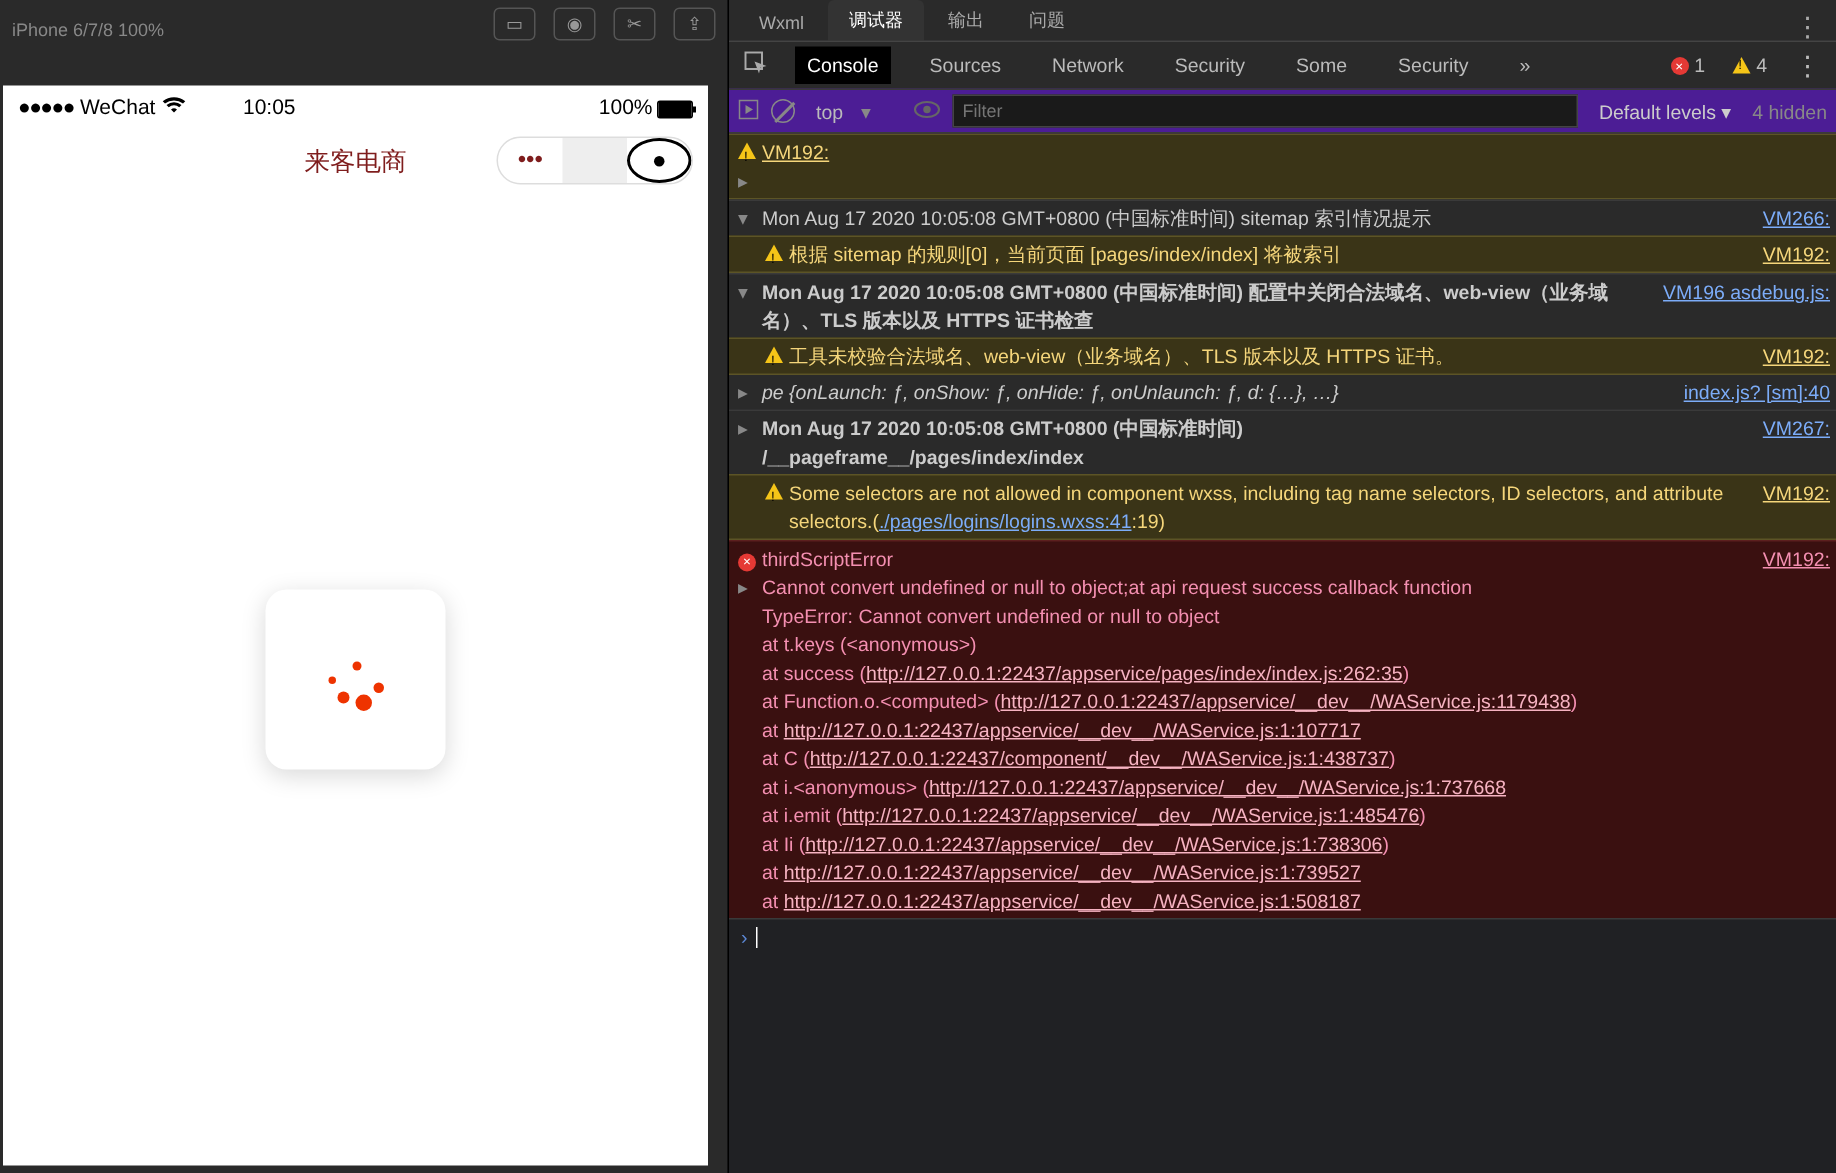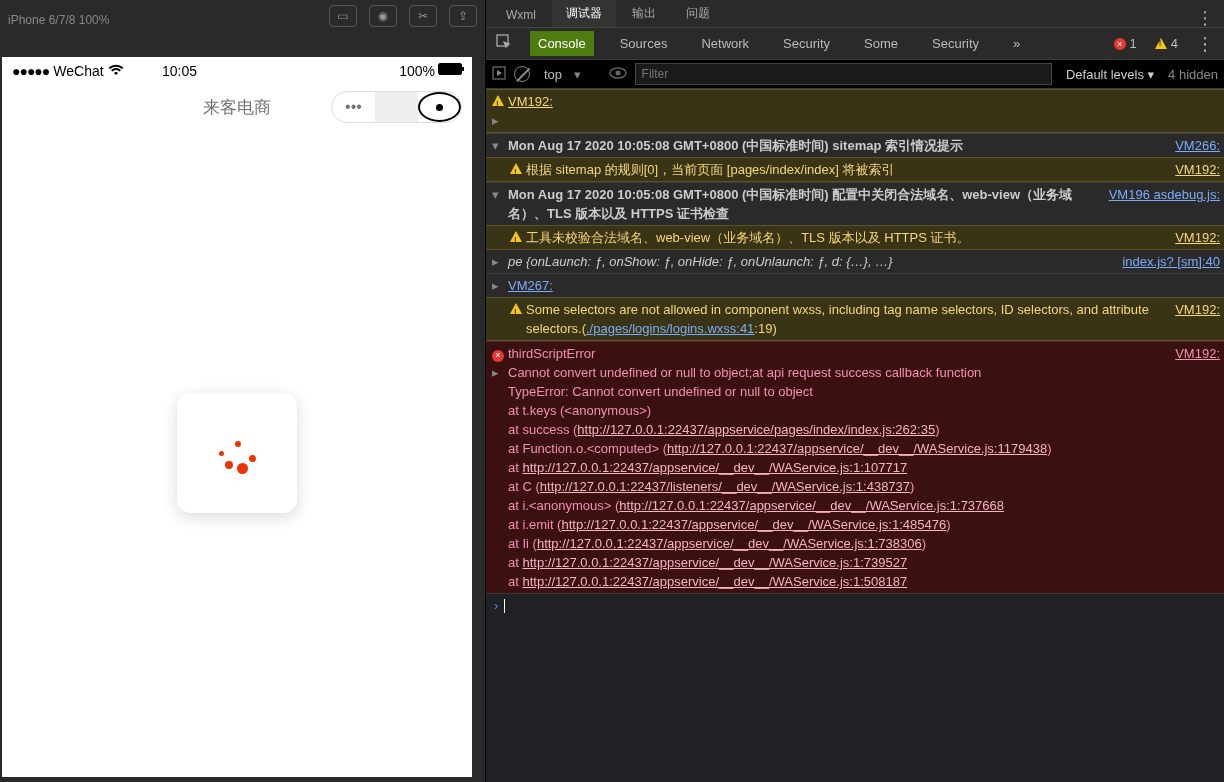--- a/index.html
+++ b/index.html
@@ -9,53 +9,53 @@
   .toolbar-top{height:27px;display:flex;align-items:flex-end;color:#888;padding:0 8px}
   .toolbar-top .device{flex:1;font-size:12px}
   .toolbar-top .icons{display:flex;gap:12px}
   .toolbar-top .ic{width:28px;height:22px;border:1px solid #555;border-radius:4px;display:flex;align-items:center;justify-content:center;color:#999;font-size:12px}
   .simwrap{flex:1;padding:30px 2px 0 2px}
   .simulator{width:470px;height:720px;background:#fff;border-radius:0;overflow:hidden;display:flex;flex-direction:column}
   .statusbar{height:28px;display:flex;align-items:center;padding:0 10px;color:#000;font-size:14px}
   .sb-left{flex:1;display:flex;align-items:center;gap:4px}
   .dots{letter-spacing:-1px}
   .sb-time{flex:1;text-align:left}
-  .sb-right{flex:1;text-align:right;display:flex;justify-content:flex-end;align-items:flex-start;gap:3px}
+  .sb-right{flex:1;text-align:right;display:flex;justify-content:flex-end;align-items:flex-end;gap:3px}
   .batt{width:24px;height:12px;border:1px solid #000;border-radius:2px;position:relative}
   .batt::after{content:"";position:absolute;right:-3px;top:3px;width:2px;height:4px;background:#000}
   .batt i{display:block;width:100%;height:100%;background:#000}
-  .navbar{height:44px;display:flex;align-items:center;justify-content:center;position:relative;color:#737373;font-size:17px}
+  .navbar{height:44px;display:flex;align-items:center;justify-content:center;position:relative;color:#7f1d1d;font-size:17px}
   .capsule{position:absolute;right:10px;top:6px;display:flex;border:1px solid #ddd;border-radius:16px;overflow:hidden}
   .capsule span{width:43px;height:30px;display:flex;align-items:center;justify-content:center;font-size:16px}
   .cap-div{width:1px;background:#eee}
   .target{width:18px;height:18px;border:2px solid #000;border-radius:50%;display:flex;align-items:center;justify-content:center}
   .target::after{content:"";width:7px;height:7px;background:#000;border-radius:50%}
   .simbody{flex:1;display:flex;align-items:center;justify-content:center}
   .loader{width:120px;height:120px;background:#fff;border-radius:14px;box-shadow:0 4px 16px rgba(0,0,0,.15);display:flex;align-items:center;justify-content:center;position:relative}
   .loader .d{position:absolute;border-radius:50%;background:#e30}
   .d1{width:6px;height:6px;left:58px;top:48px}
   .d2{width:5px;height:5px;left:42px;top:58px}
   .d3{width:8px;height:8px;left:48px;top:68px}
   .d4{width:11px;height:11px;left:60px;top:70px}
   .d5{width:7px;height:7px;left:72px;top:62px}
   .right{flex:1;background:#202124;display:flex;flex-direction:column;min-width:0;border-left:1px solid #000}
   .tabrow{height:27px;background:#2a2a2a;display:flex;align-items:flex-end;padding-left:6px;gap:2px;color:#aaa;font-size:12px}
   .tabrow .tab{padding:5px 14px;border-top-left-radius:4px;border-top-right-radius:4px}
   .tabrow .tab.active{background:#333;color:#fff}
   .tabrow .ellips{margin-left:auto;padding:4px 10px;font-size:18px;line-height:10px}
   .row2{height:32px;background:#2a2a2a;display:flex;align-items:center;padding:0 10px;gap:18px;color:#bbb;font-size:13px;border-top:1px solid #444}
   .row2 .sub{padding:5px 8px}
-  .row2 .sub.active{background:#4d7c0f;color:#fff}
+  .row2 .sub.active{background:#000000;color:#fff}
   .row2 .spacer{flex:1}
   .row2 .err{display:flex;align-items:center;gap:4px}
   .circ{width:12px;height:12px;border-radius:50%;display:inline-flex;align-items:center;justify-content:center;font-size:9px;color:#fff}
   .circ.red{background:#e53935}
   .tri{width:0;height:0;border-left:6px solid transparent;border-right:6px solid transparent;border-bottom:11px solid #f5c518;display:inline-block;position:relative}
   .tri::after{content:"!";position:absolute;left:-2px;top:0px;font-size:9px;color:#000}
-  .row3{height:30px;background:#000000;display:flex;align-items:center;padding:0 6px;gap:8px;border-top:1px solid #3a3a3a;border-bottom:1px solid #3a3a3a;color:#aaa}
+  .row3{height:30px;background:#4c1d95;display:flex;align-items:center;padding:0 6px;gap:8px;border-top:1px solid #3a3a3a;border-bottom:1px solid #3a3a3a;color:#aaa}
   .row3 .no{width:16px;height:16px;border:1.5px solid #888;border-radius:50%;position:relative}
   .row3 .no::after{content:"";position:absolute;width:18px;height:1.5px;background:#888;transform:rotate(-45deg);top:7px;left:-1px}
   .row3 .scope{flex:none;padding:2px 80px 2px 6px;color:#bbb}
   .row3 .arrow{margin-left:-76px;color:#888}
   .row3 .eye{color:#666}
   .row3 input{flex:1;background:#1a1a1a;border:1px solid #444;color:#ccc;padding:3px 6px;font-size:12px}
   .row3 .levels{padding:2px 6px;color:#ccc;white-space:nowrap}
   .row3 .hidden-n{color:#888;white-space:nowrap}
   .log{flex:0 0 auto;overflow:auto;font-family:Consolas,"Courier New",monospace;font-size:13px;line-height:19px}
   .entry{padding:2px 4px 2px 6px;display:flex;gap:4px;position:relative}
@@ -191,21 +191,21 @@
 
     <div class="log">
 
       <div class="entry warn">
         <span class="ex"><span class="tri ic-warn"></span>▸</span>
         <span class="src">VM192:</span>
       </div>
 
       <div class="entry group">
         <span class="ex">▾</span>
-        <span class="msg" style="font-weight:bold">Mon Aug 17 2020 10:05:08 GMT+0800 (中国标准时间) sitemap 索引情况提示</span>
+        <span class="msg" style="font-weight:normal">Mon Aug 17 2020 10:05:08 GMT+0800 (中国标准时间) sitemap 索引情况提示</span>
         <span class="src">VM266:</span>
       </div>
 
       <div class="entry warn" style="padding-left:24px">
         <span class="ex"><span class="tri"></span></span>
         <span class="msg">根据 sitemap 的规则[0]，当前页面 [pages/index/index] 将被索引</span>
         <span class="src">VM192:</span>
       </div>
 
       <div class="entry group">
@@ -221,20 +221,23 @@
       </div>
 
       <div class="entry info">
         <span class="ex">▸</span>
         <span class="msg" style="font-style:italic">pe {onLaunch: ƒ, onShow: ƒ, onHide: ƒ, onUnlaunch: ƒ, d: {…}, …}</span>
         <span class="src">index.js? [sm]:40</span>
       </div>
 
       <div class="entry group">
         <span class="ex">▸</span>
+        <span class="msg" style="font-weight:bold">
+          <span>Mon Aug 17 2020 10:05:08 GMT+0800 (中国标准时间)</span><br><span>/__pageframe__/pages/index/index</span>
+        </span>
         <span class="src">VM267:</span>
       </div>
 
       <div class="entry warn" style="padding-left:24px">
         <span class="ex"><span class="tri"></span></span>
         <span class="msg">
           <span>Some selectors are not allowed in component wxss, including tag name selectors, ID selectors, and attribute selectors.(</span><a class="link">./pages/logins/logins.wxss:41</a><span>:19)</span>
         </span>
         <span class="src">VM192:</span>
       </div>
@@ -242,21 +245,21 @@
       <div class="entry error">
         <span class="ex"><span class="circ red">×</span> ▸</span>
         <span class="msg">
           <span>thirdScriptError</span><br>
           <span>Cannot convert undefined or null to object;at api request success callback function</span><br>
           <span>TypeError: Cannot convert undefined or null to object</span><br>
           <span>    at t.keys (&lt;anonymous&gt;)</span><br>
           <span>    at success (</span><a>http://127.0.0.1:22437/appservice/pages/index/index.js:262:35</a><span>)</span><br>
           <span>    at Function.o.&lt;computed&gt; (</span><a>http://127.0.0.1:22437/appservice/__dev__/WAService.js:1179438</a><span>)</span><br>
           <span>    at </span><a>http://127.0.0.1:22437/appservice/__dev__/WAService.js:1:107717</a><br>
-          <span>    at C (</span><a>http://127.0.0.1:22437/listeners/__dev__/WAService.js:1:438737</a><span>)</span><br>
+          <span>    at C (</span><a>http://127.0.0.1:22437/component/__dev__/WAService.js:1:438737</a><span>)</span><br>
           <span>    at i.&lt;anonymous&gt; (</span><a>http://127.0.0.1:22437/appservice/__dev__/WAService.js:1:737668</a><br>
           <span>    at i.emit (</span><a>http://127.0.0.1:22437/appservice/__dev__/WAService.js:1:485476</a><span>)</span><br>
           <span>    at Ii (</span><a>http://127.0.0.1:22437/appservice/__dev__/WAService.js:1:738306</a><span>)</span><br>
           <span>    at </span><a>http://127.0.0.1:22437/appservice/__dev__/WAService.js:1:739527</a><br>
           <span>    at </span><a>http://127.0.0.1:22437/appservice/__dev__/WAService.js:1:508187</a>
         </span>
         <span class="src">VM192:</span>
       </div>
 
     </div>

